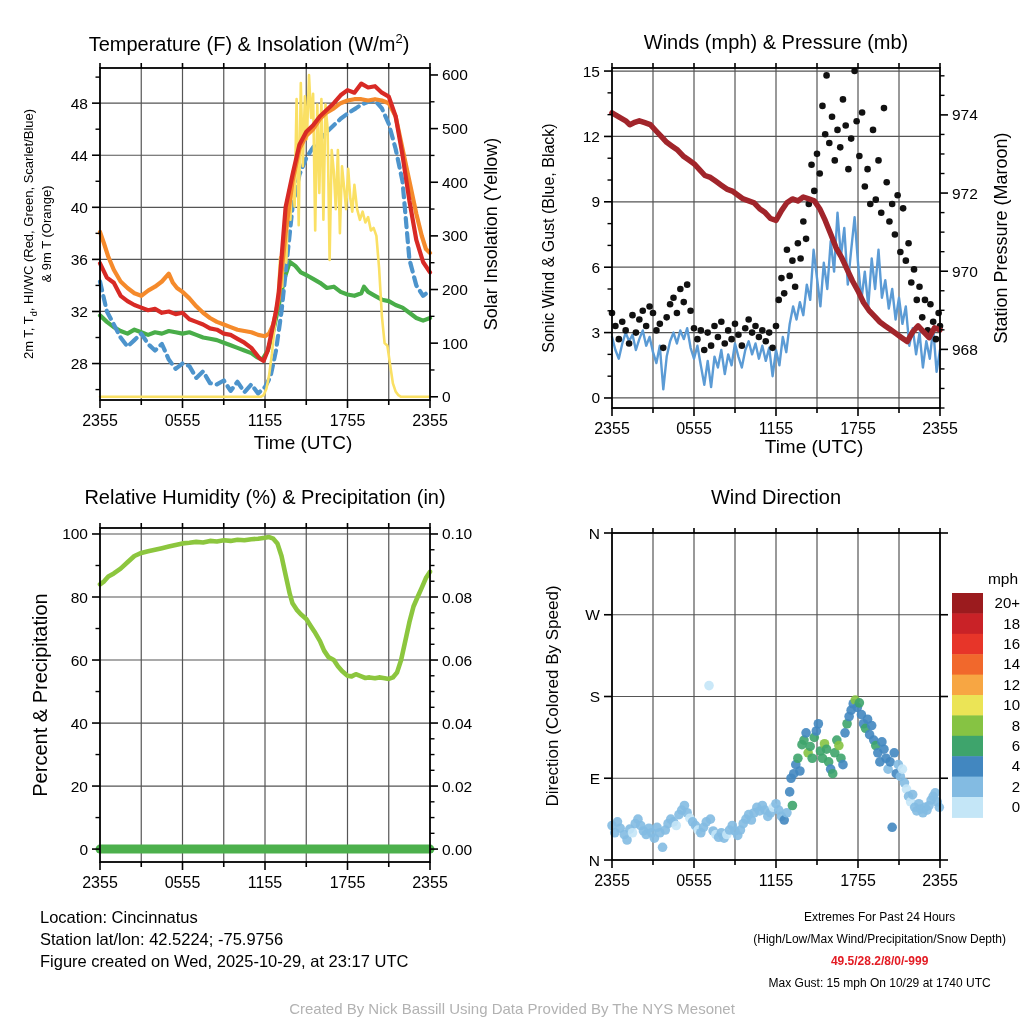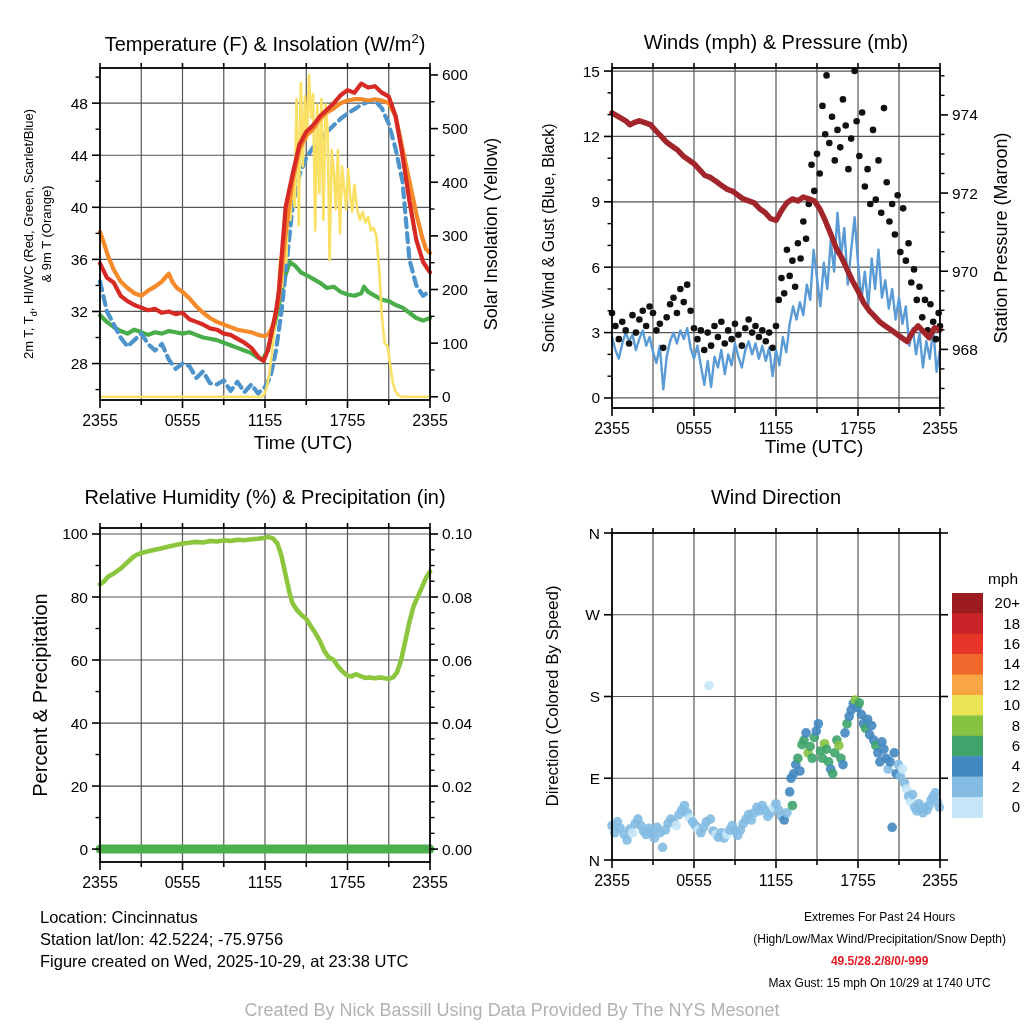--- a/index.html
+++ b/index.html
@@ -8,21 +8,21 @@
   svg.chart{position:absolute;}
   .ctitle{position:absolute;font-size:20px;text-align:center;transform:translateX(-50%);white-space:nowrap;}
   .ctitle sup{font-size:13px;}
   .xlabel{position:absolute;font-size:19px;text-align:center;transform:translateX(-50%);white-space:nowrap;margin-left:38px;}
   .vlabel{position:absolute;width:0;height:0;overflow:visible;}
   .vinner{position:absolute;left:0;top:0;transform:translate(-50%,-50%) rotate(-90deg);
           white-space:nowrap;text-align:center;line-height:1.2;}
   .footer-left{position:absolute;left:20px;top:906px;font-size:16.5px;line-height:22px;margin-left:20px;}
   .footer-right{position:absolute;right:18px;top:906px;font-size:12px;line-height:22px;text-align:center;}
   .red-line{font-weight:bold;}
-  .credit{position:absolute;left:0;top:1000px;width:100%;text-align:center;font-size:18px;}
+  .credit{position:absolute;left:0;top:1000px;width:100%;text-align:center;font-size:15px;}
   .legend-title{position:absolute;font-size:15.5px;transform:translateX(-50%);}
 </style>
 </head>
 <body>
 
 <div class="page">
 
   <svg class="chart" style="left:0;top:0" width="512" height="470" viewBox="0 0 512 470">
       <g>
         <line x1="141.25" y1="68" x2="141.25" y2="400" stroke="#555" stroke-width="1.2"></line>
@@ -633,21 +633,21 @@
         <text x="508" y="286.99999999999994" text-anchor="end" font-size="15" font-family="&quot;Liberation Sans&quot;,sans-serif" fill="#000">6</text>
         <rect x="440" y="292.2" width="31" height="20.9" fill="#4287c0"></rect>
         <text x="508" y="307.4" text-anchor="end" font-size="15" font-family="&quot;Liberation Sans&quot;,sans-serif" fill="#000">4</text>
         <rect x="440" y="312.6" width="31" height="20.9" fill="#83bbe2"></rect>
         <text x="508" y="327.8" text-anchor="end" font-size="15" font-family="&quot;Liberation Sans&quot;,sans-serif" fill="#000">2</text>
         <rect x="440" y="333" width="31" height="20.9" fill="#c4e6f7"></rect>
         <text x="508" y="348.2" text-anchor="end" font-size="15" font-family="&quot;Liberation Sans&quot;,sans-serif" fill="#000">0</text>
       </g>
     </svg>
 
-  <div class="ctitle" style="left:265px;top:31px"><span>Temperature (F) &amp; Insolation (W/m</span><sup>2</sup><span>)</span></div>
+  <div class="ctitle" style="left:249px;top:31px"><span>Temperature (F) &amp; Insolation (W/m</span><sup>2</sup><span>)</span></div>
   <div class="ctitle" style="left:776px;top:31px"><span>Winds (mph) &amp; Pressure (mb)</span></div>
   <div class="ctitle" style="left:265px;top:486px"><span>Relative Humidity (%) &amp; Precipitation (in)</span></div>
   <div class="ctitle" style="left:776px;top:486px"><span>Wind Direction</span></div>
 
   <div class="xlabel" style="left:265px;top:432px">Time (UTC)</div>
   <div class="xlabel" style="left:776px;top:436px">Time (UTC)</div>
 
   <div class="vlabel" style="left:38px;top:234px">
     <div class="vinner" style="font-size:13px">
       <div><span>2m T, T</span><sub style="font-size:9px">d</sub><span>, HI/WC (Red, Green, Scarlet/Blue)</span></div>
@@ -668,21 +668,21 @@
   </div>
   <div class="vlabel" style="left:553px;top:696px">
     <div class="vinner" style="font-size:17px">Direction (Colored By Speed)</div>
   </div>
 
   <div class="legend-title" style="left:1003px;top:570px">mph</div>
 
   <div class="footer-left">
     <div>Location: Cincinnatus</div>
     <div>Station lat/lon: 42.5224; -75.9756</div>
-    <div>Figure created on Wed, 2025-10-29, at 23:38 UTC</div>
+    <div>Figure created on Wed, 2025-10-29, at 23:17 UTC</div>
   </div>
 
   <div class="footer-right">
     <div>Extremes For Past 24 Hours</div>
     <div>(High/Low/Max Wind/Precipitation/Snow Depth)</div>
     <div class="red-line" id="extremes-values" style="color: rgb(227, 27, 35);">49.5/28.2/8/0/-999</div>
     <div>Max Gust: 15 mph On 10/29 at 1740 UTC</div>
   </div>
 
   <div class="credit" id="credit-line" style="color: rgb(178, 178, 178);">Created By Nick Bassill Using Data Provided By The NYS Mesonet</div>

